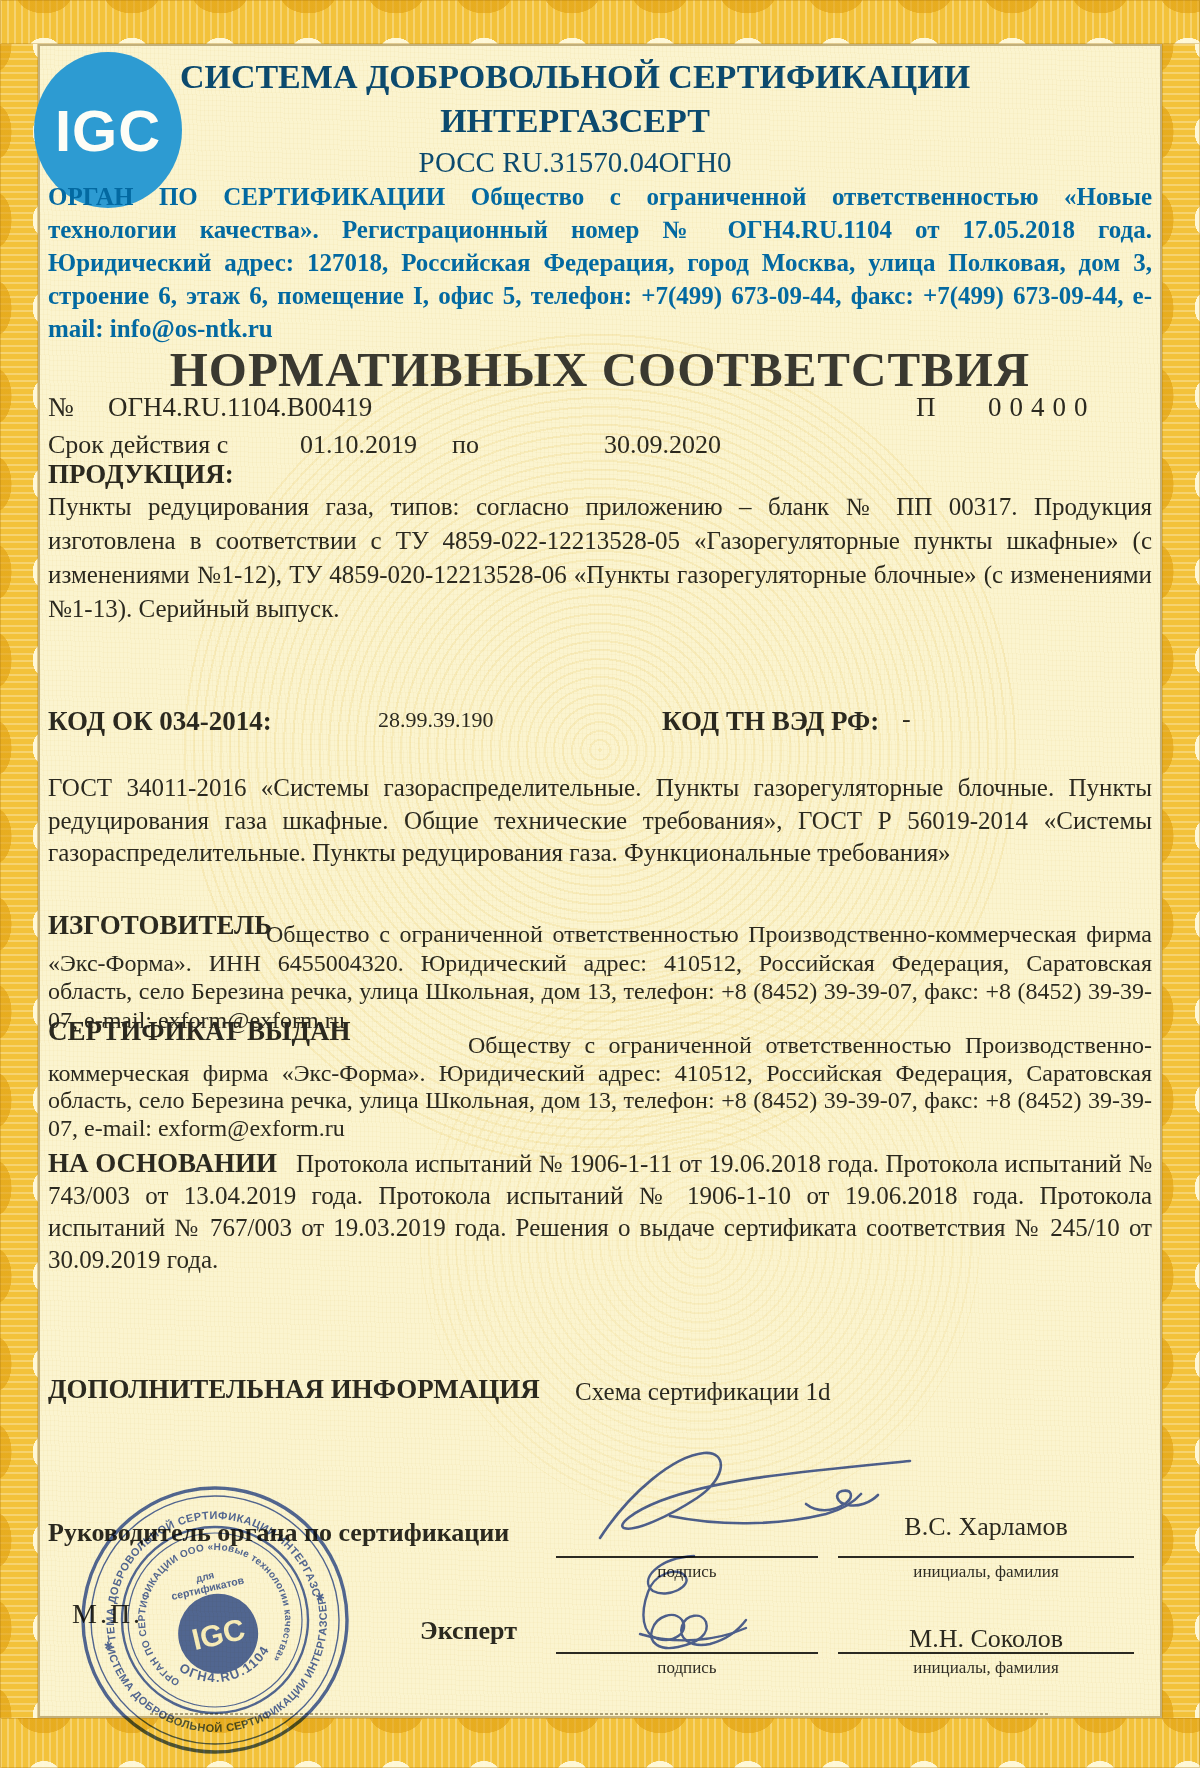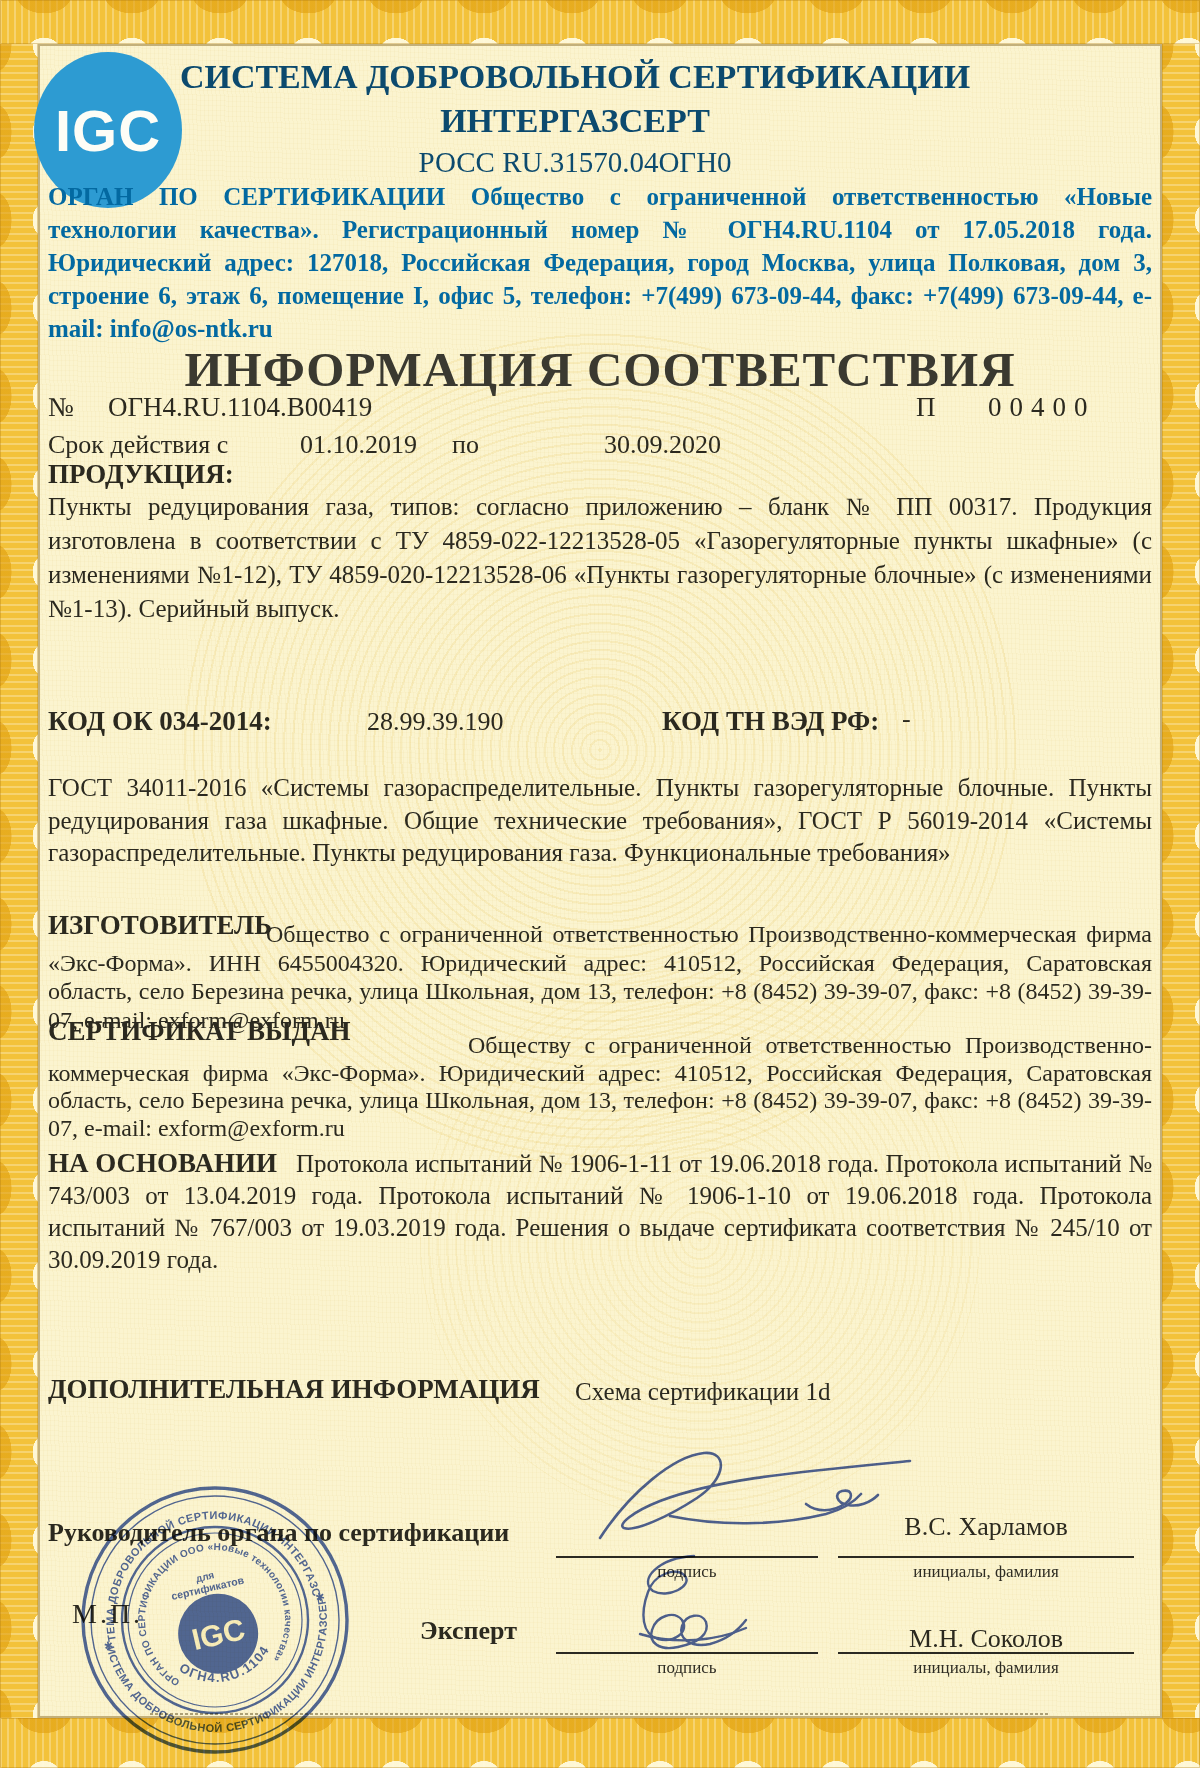--- a/index.html
+++ b/index.html
@@ -70,21 +70,21 @@
   .valrow { top:430px; font-size:26px; }
   .val-label { left:48px; }
   .val-from { left:300px; }
   .val-po { left:452px; }
   .val-to { left:604px; }
 
   
   .prod-label { left:48px; top:459px; font-size:27px; }
   .prod-text  { left:48px; top:490px; width:1104px; font-size:25px; line-height:34px; }
   .ok-label   { left:48px;  top:706px; font-size:27px; }
-  .ok-value   { left:367px; top:707px; font-size:26px; }
+  .ok-value   { left:378px; top:707px; font-size:22px; }
   .tn-label   { left:662px; top:706px; font-size:27px; }
   .tn-value   { left:902px; top:704px; font-size:26px; }
   .conf-label { left:48px; top:739px; font-size:27px; }
   .conf-text  { left:48px; top:772px; width:1104px; font-size:25px; line-height:32.5px; }
   .manu-label { left:48px; top:910px; font-size:27px; }
   .manu-text  { left:48px; top:912px; width:1104px; font-size:24px; line-height:28.6px; text-indent:218px;margin-top:8px; }
   .iss-label  { left:48px; top:1016px; font-size:27px;font-family:Liberation Serif, serif; }
   .iss-text   { left:48px; top:1032px; width:1104px; font-size:24px; line-height:27.5px; text-indent:420px; }
   .bas-label  { left:48px; top:1148px; font-size:27px; }
   .bas-text   { left:48px; top:1148px; width:1104px; font-size:25px; line-height:32px; text-indent:248px; }
@@ -134,21 +134,21 @@
 
   <div class="abs logo">
     <span>IGC</span>
   </div>
   <div class="abs hdr hdr1">СИСТЕМА ДОБРОВОЛЬНОЙ СЕРТИФИКАЦИИ</div>
   <div class="abs hdr hdr2">ИНТЕРГАЗСЕРТ</div>
   <div class="abs hdr hdr3">РОСС RU.31570.04ОГН0</div>
 
   <p class="abs org-para just"><span class="b">ОРГАН ПО СЕРТИФИКАЦИИ</span> <span>Общество с ограниченной ответственностью «Новые технологии качества». Регистрационный номер № ОГН4.RU.1104 от 17.05.2018 года. Юридический адрес: 127018, Российская Федерация, город Москва, улица Полковая, дом 3, строение 6, этаж 6, помещение I, офис 5, телефон: +7(499) 673-09-44, факс: +7(499) 673-09-44, e-mail: info@os-ntk.ru</span></p>
 
-  <div class="abs title ctr">ИНФОРМАЦИЯ СООТВЕТСТВИЯ</div>
+  <div class="abs title ctr">НОРМАТИВНЫХ СООТВЕТСТВИЯ</div>
 
   <div class="abs numrow no-symbol">№</div>
   <div class="abs numrow cert-no">ОГН4.RU.1104.В00419</div>
   <div class="abs numrow series">П</div>
   <div class="abs numrow blankno">00400</div>
 
   <div class="abs valrow val-label">Срок действия с</div>
   <div class="abs valrow val-from">01.10.2019</div>
   <div class="abs valrow val-po">по</div>
   <div class="abs valrow val-to">30.09.2020</div>

